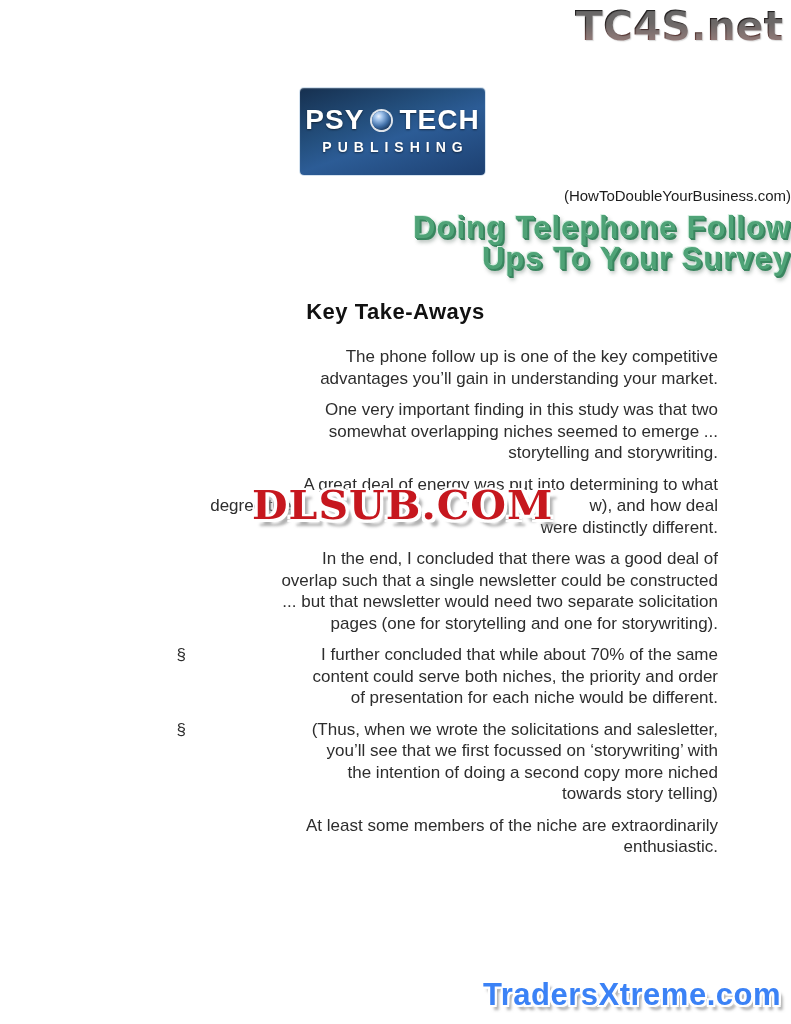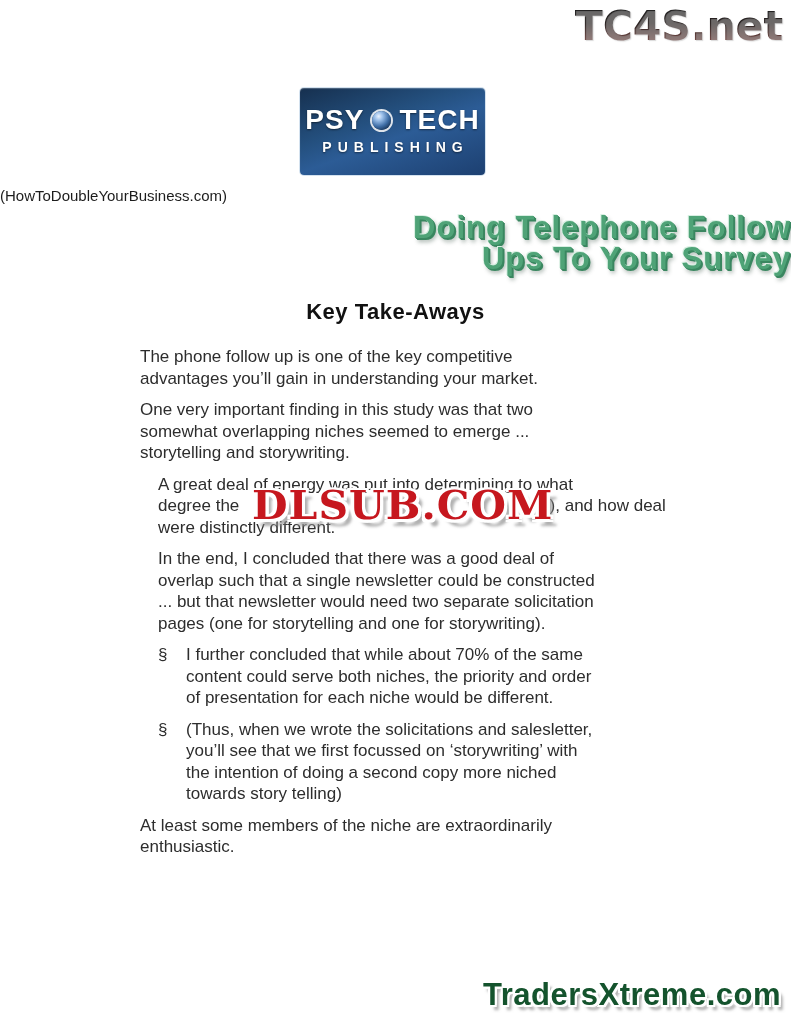--- a/index.html
+++ b/index.html
@@ -40,38 +40,38 @@
     background:radial-gradient(circle at 35% 28%,#e8f2ff 0%,#9cc0ea 22%,#3f6ea6 55%,#122c4e 85%,#0a1c33 100%);
     box-shadow:0 0 0 2px rgba(255,255,255,.85), 0 1px 2px rgba(0,0,0,.5);
   }
   .logo-line2{
     margin-top:3px;font-size:14px;font-weight:bold;letter-spacing:6px;
     text-indent:6px;text-shadow:0 1px 2px rgba(0,0,0,.5);
   }
 
   
   .site-note{
-    position:absolute;top:187px;left:0;width:100%;text-align:left;
+    position:absolute;top:187px;left:0;width:100%;text-align:right;
     font-size:15px;color:#1c1c1c;
   }
   .green-title{
     position:absolute;top:212px;left:0;width:100%;text-align:right;
     font-size:31px;line-height:31px;font-weight:bold;letter-spacing:1px;
     color:#4fa377;white-space:pre-line;
     text-shadow:-1px -1px 0 #d8efe2, 1px 1px 0 #3a8760, 2px 2px 0 #3a8760, 3px 4px 4px rgba(150,165,158,.85);
   }
   .section-heading{
     position:absolute;top:299px;left:0;width:100%;text-align:center;
     font-size:22px;font-weight:bold;color:#111;letter-spacing:.5px;
   }
 
   
   .body-col{
     position:absolute;left:140px;top:346px;width:578px;
-    font-size:17px;line-height:21.5px;color:#2d2d2d;
+    font-size:17px;line-height:21.5px;color:#2d2d2d;text-align:right;
   }
   .para{margin:0 0 10px 0;white-space:pre-wrap;}
   .indent{margin-left:18px;}
   .bullet{display:flex;margin:0 0 10px 18px;}
   .bullet-marker{width:28px;flex:0 0 28px;}
   .bullet-text{flex:1;white-space:pre-wrap;}
   .p3-line{display:block;}
   .wm-gap{display:inline-block;width:298px;height:1em;vertical-align:bottom;}
 
   
@@ -81,21 +81,21 @@
     letter-spacing:1px;color:#c6171e;transform:scaleY(.96);
     text-shadow:
       -3px -3px 0 #fff, 3px -3px 0 #fff, -3px 3px 0 #fff, 3px 3px 0 #fff,
       -3px 0 0 #fff, 3px 0 0 #fff, 0 -3px 0 #fff, 0 3px 0 #fff,
       6px 7px 3px rgba(150,150,150,.75);
   }
 
   
   .traders{
     position:absolute;top:977px;right:10px;z-index:5;
-    font-weight:bold;font-size:31px;letter-spacing:.5px;color:#14532d;
+    font-weight:bold;font-size:31px;letter-spacing:.5px;color:#3b82f6;
     text-shadow:
       -2px -2px 0 #fff, 2px -2px 0 #fff, -2px 2px 0 #fff, 2px 2px 0 #fff,
       -2px 0 0 #fff, 2px 0 0 #fff, 0 -2px 0 #fff, 0 2px 0 #fff,
       4px 5px 3px rgba(150,150,150,.8);
   }
 </style>
 </head>
 <body>
 
 <div class="page">

